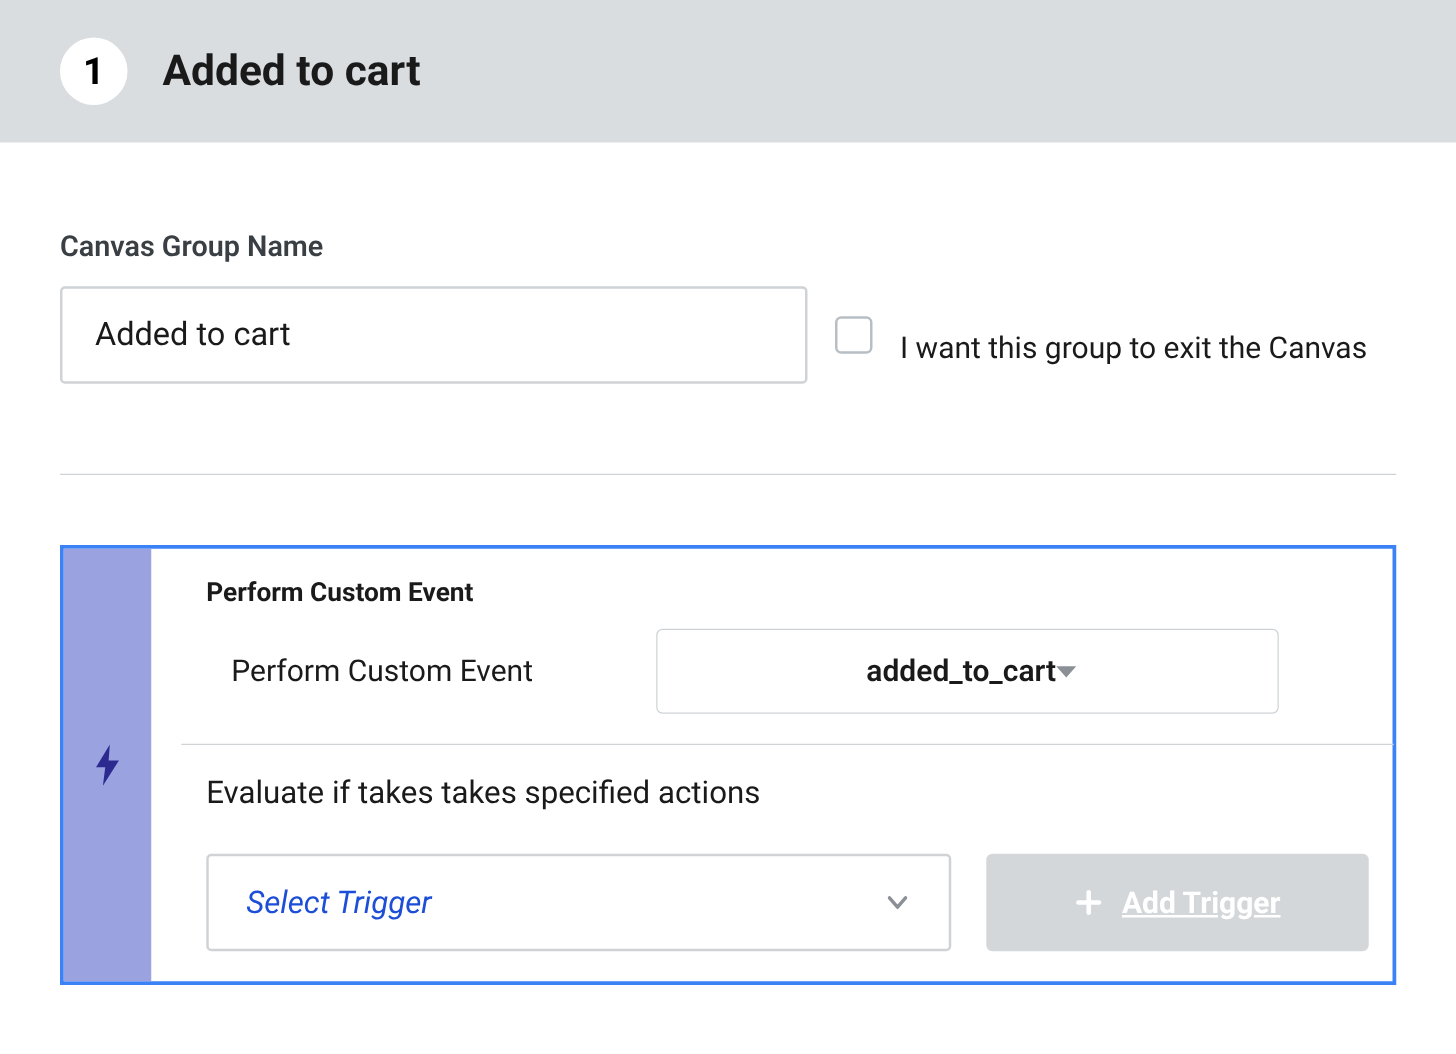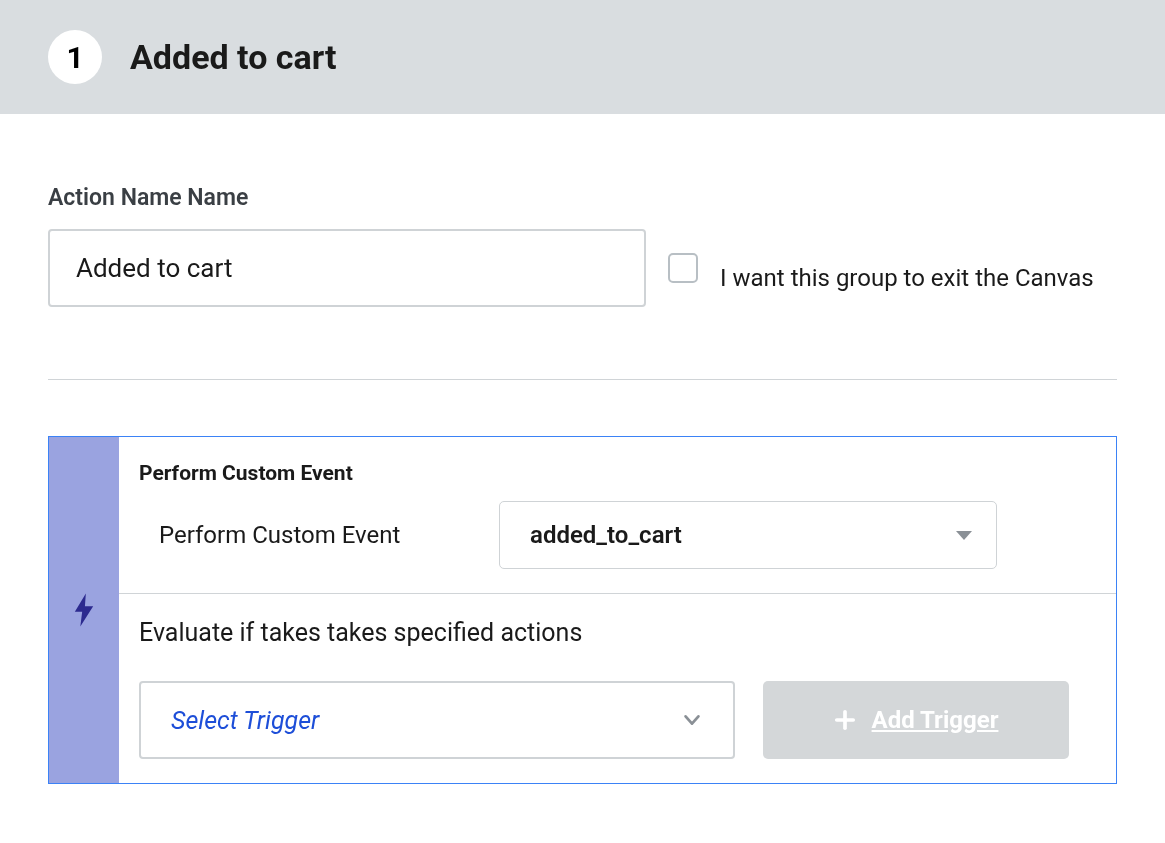--- a/index.html
+++ b/index.html
@@ -82,21 +82,22 @@
       cursor: pointer;
       margin-top: 19px;
     }
     .divider {
       border: none;
       border-top: 1px solid #d0d4d7;
       margin: 72px 0 56px 0;
     }
     .event-card {
       display: flex;
-      border: 1px solid #3b82f6;
+      border: 3px solid #3b82f6;
+      gap: 24px;
     }
     .event-accent {
       width: 70px;
       background: #9aa3e0;
       display: flex;
       align-items: center;
       justify-content: center;
       flex-shrink: 0;
     }
     .lightning-icon {
@@ -129,21 +130,21 @@
     }
     .event-row-label {
       font-size: 24px;
       color: #1a1a1a;
       min-width: 280px;
     }
     .dropdown {
       position: relative;
       display: flex;
       align-items: center;
-      justify-content: space-between;
+      justify-content: center;
       width: 498px;
       height: 68px;
       padding: 0 24px 0 30px;
       border: 1px solid #cfd3d6;
       border-radius: 5px;
       background: #ffffff;
       cursor: pointer;
     }
     .dropdown-value {
       font-size: 24px;
@@ -220,21 +221,21 @@
 <div class="header-bar">
   <div class="step-circle">
     <span>1</span>
   </div>
   <div class="header-title">Added to cart</div>
 </div>
 
 <div class="content">
 
   <div>
-    <div class="field-label">Action Name Name</div>
+    <div class="field-label">Canvas Group Name</div>
     <div class="name-row">
       <input type="text" class="text-input" value="Added to cart" style="">
       <div class="checkbox-wrap">
         <div class="checkbox-box"></div>
         <label class="checkbox-label">I want this group to exit the Canvas</label>
       </div>
     </div>
   </div>
 
   <hr class="divider">

